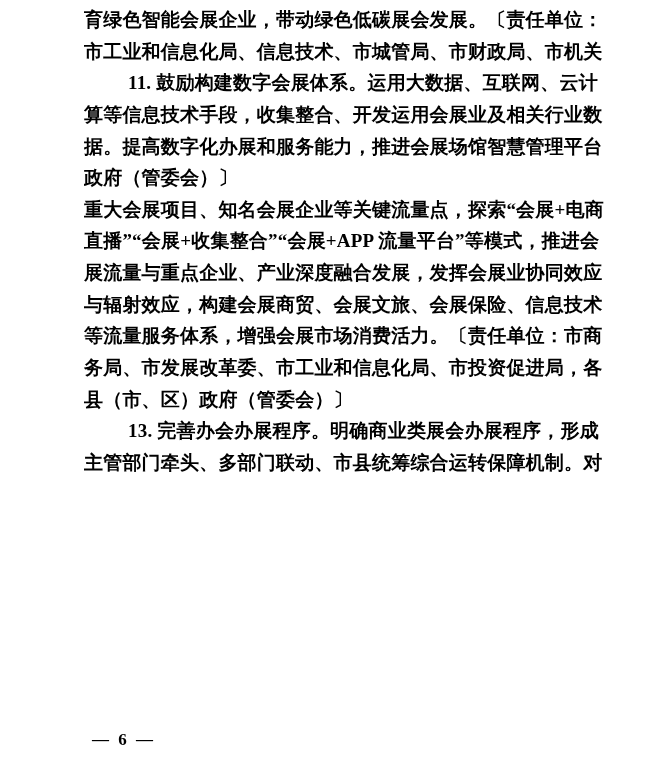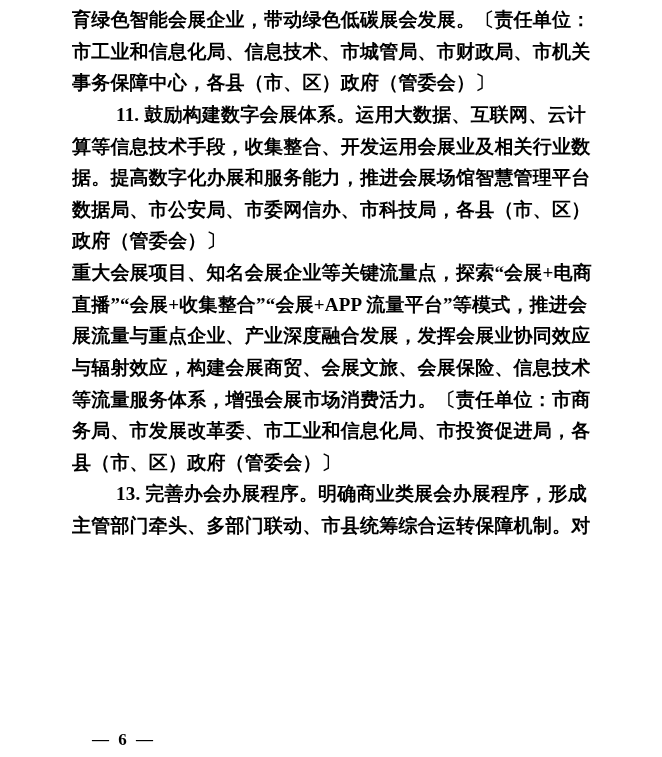--- a/index.html
+++ b/index.html
@@ -17,21 +17,21 @@
   }
   .page {
     position: absolute;
     left: 0; top: 0;
     width: 662px;
     height: 757px;
     background: #ffffff;
   }
   .content {
     position: absolute;
-    left: 72px;
+    left: 84px;
     top: 4px;
     width: 520px;
   }
   .line {
     font-size: 19px;
     font-weight: bold;
     line-height: 31.64px;
     height: 31.64px;
     white-space: nowrap;
     overflow: hidden;
@@ -51,25 +51,23 @@
     white-space: nowrap;
   }
 </style>
 </head>
 <body style="background: rgb(255, 255, 255); color: rgb(0, 0, 0);">
 
 <div class="page">
   <div class="content">
       <div class="line">育绿色智能会展企业，带动绿色低碳展会发展。〔责任单位：</div>
       <div class="line">市工业和信息化局、信息技术、市城管局、市财政局、市机关</div>
-      <div class="line">事务保障中心，各县（市、区）政府（管委会）〕</div>
       <div class="line indent">11. 鼓励构建数字会展体系。运用大数据、互联网、云计</div>
       <div class="line">算等信息技术手段，收集整合、开发运用会展业及相关行业数</div>
       <div class="line">据。提高数字化办展和服务能力，推进会展场馆智慧管理平台</div>
-      <div class="line">数据局、市公安局、市委网信办、市科技局，各县（市、区）</div>
       <div class="line">政府（管委会）〕</div>
       <div class="line">重大会展项目、知名会展企业等关键流量点，探索“会展+电商</div>
       <div class="line">直播”“会展+收集整合”“会展+APP 流量平台”等模式，推进会</div>
       <div class="line">展流量与重点企业、产业深度融合发展，发挥会展业协同效应</div>
       <div class="line">与辐射效应，构建会展商贸、会展文旅、会展保险、信息技术</div>
       <div class="line">等流量服务体系，增强会展市场消费活力。〔责任单位：市商</div>
       <div class="line">务局、市发展改革委、市工业和信息化局、市投资促进局，各</div>
       <div class="line">县（市、区）政府（管委会）〕</div>
       <div class="line indent">13. 完善办会办展程序。明确商业类展会办展程序，形成</div>
       <div class="line">主管部门牵头、多部门联动、市县统筹综合运转保障机制。对</div>

